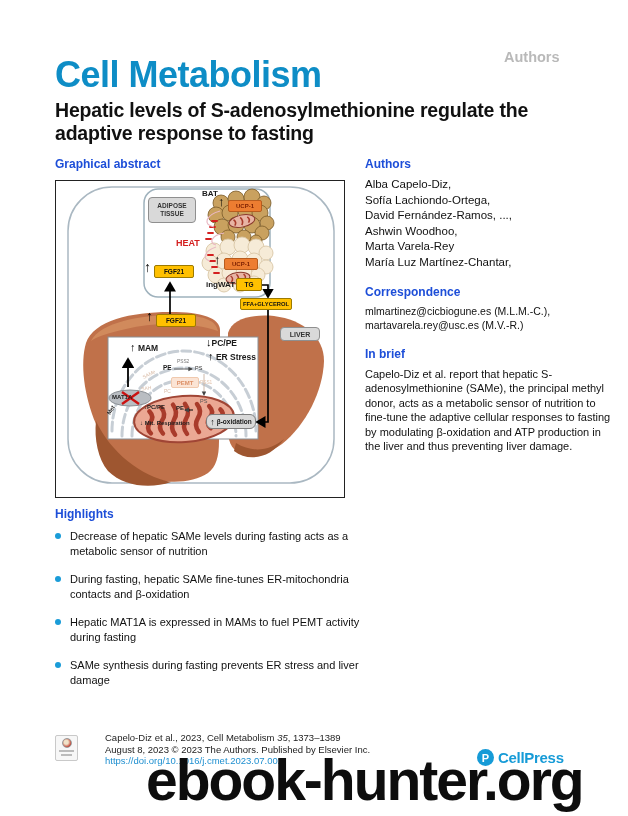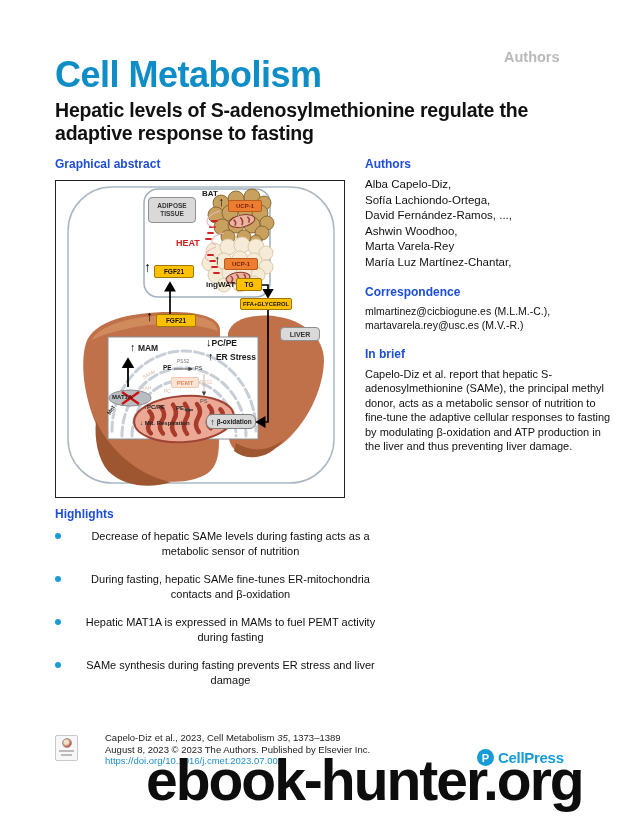--- a/index.html
+++ b/index.html
@@ -34,21 +34,21 @@
   
   .right-col { left:365px; top:157px; width:258px; }
   .right-col .sec-heading { margin-bottom:6px; }
   .authors-list { font-size:11.5px; line-height:15.5px; color:#111; margin-bottom:15px; }
   .corr-lines { font-size:10.5px; line-height:13.5px; color:#111; margin-bottom:15px; }
   .inbrief-text { font-size:11px; line-height:14.4px; color:#111; width:250px; }
 
   
   .highlights { left:55px; top:507px; width:336px; }
   .highlights .sec-heading { margin-bottom:8px; }
-  .hl-item { display:flex; gap:9px; margin-bottom:13px; font-size:11px; line-height:15px; color:#111;text-align:center; }
+  .hl-item { display:flex; gap:9px; margin-bottom:13px; font-size:11px; line-height:15px; color:#111; }
   .hl-bullet { width:6px; height:6px; border-radius:50%; background:#1A9CD8; flex:0 0 6px; margin-top:4px; }
 
   
   .badge { left:55px; top:735px; width:23px; height:26px; border:1px solid #c9c9c9; background:#f7f7f7; border-radius:2px;
            display:flex; flex-direction:column; align-items:center; padding-top:2px; gap:2px; }
   .badge-circle { width:10px; height:10px; border-radius:50%; background:radial-gradient(circle at 40% 40%, #f0e2c8 30%, #c0392b 75%); border:1px solid #999; }
   .badge-bar { width:15px; height:2px; background:#bbb; }
   .citation { left:105px; top:732px; font-size:9.5px; line-height:11.5px; color:#222; }
   .doi-link { color:#1E8FD0; text-decoration:none; }
   .cellpress { left:477px; top:749px; display:flex; align-items:center; gap:4px; z-index:11; }

